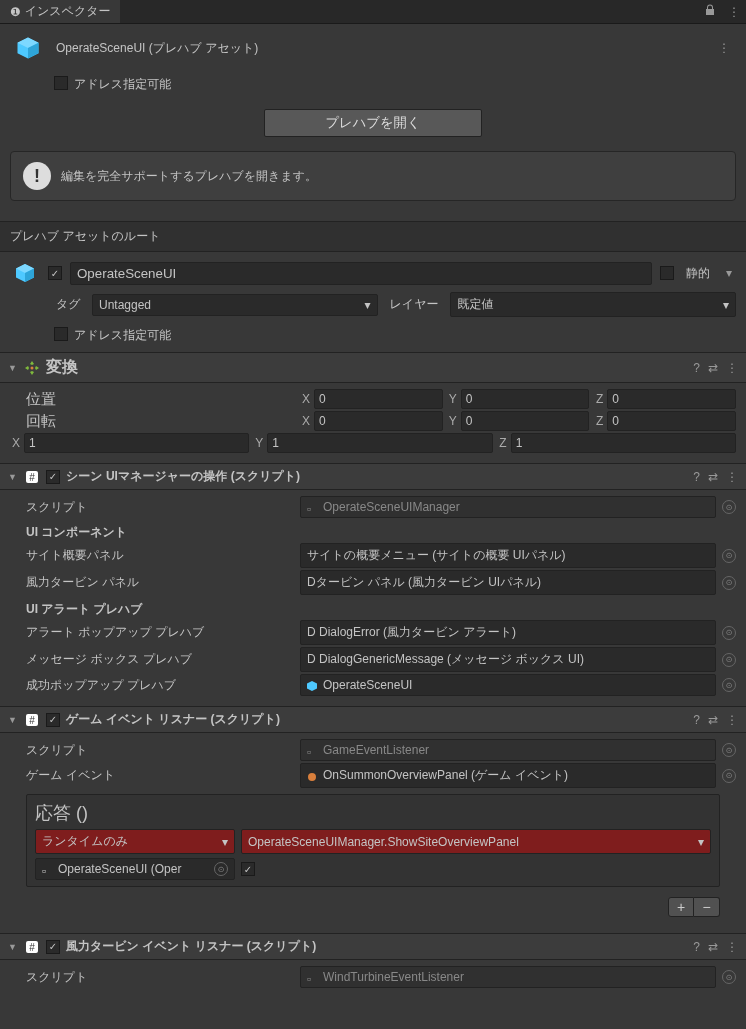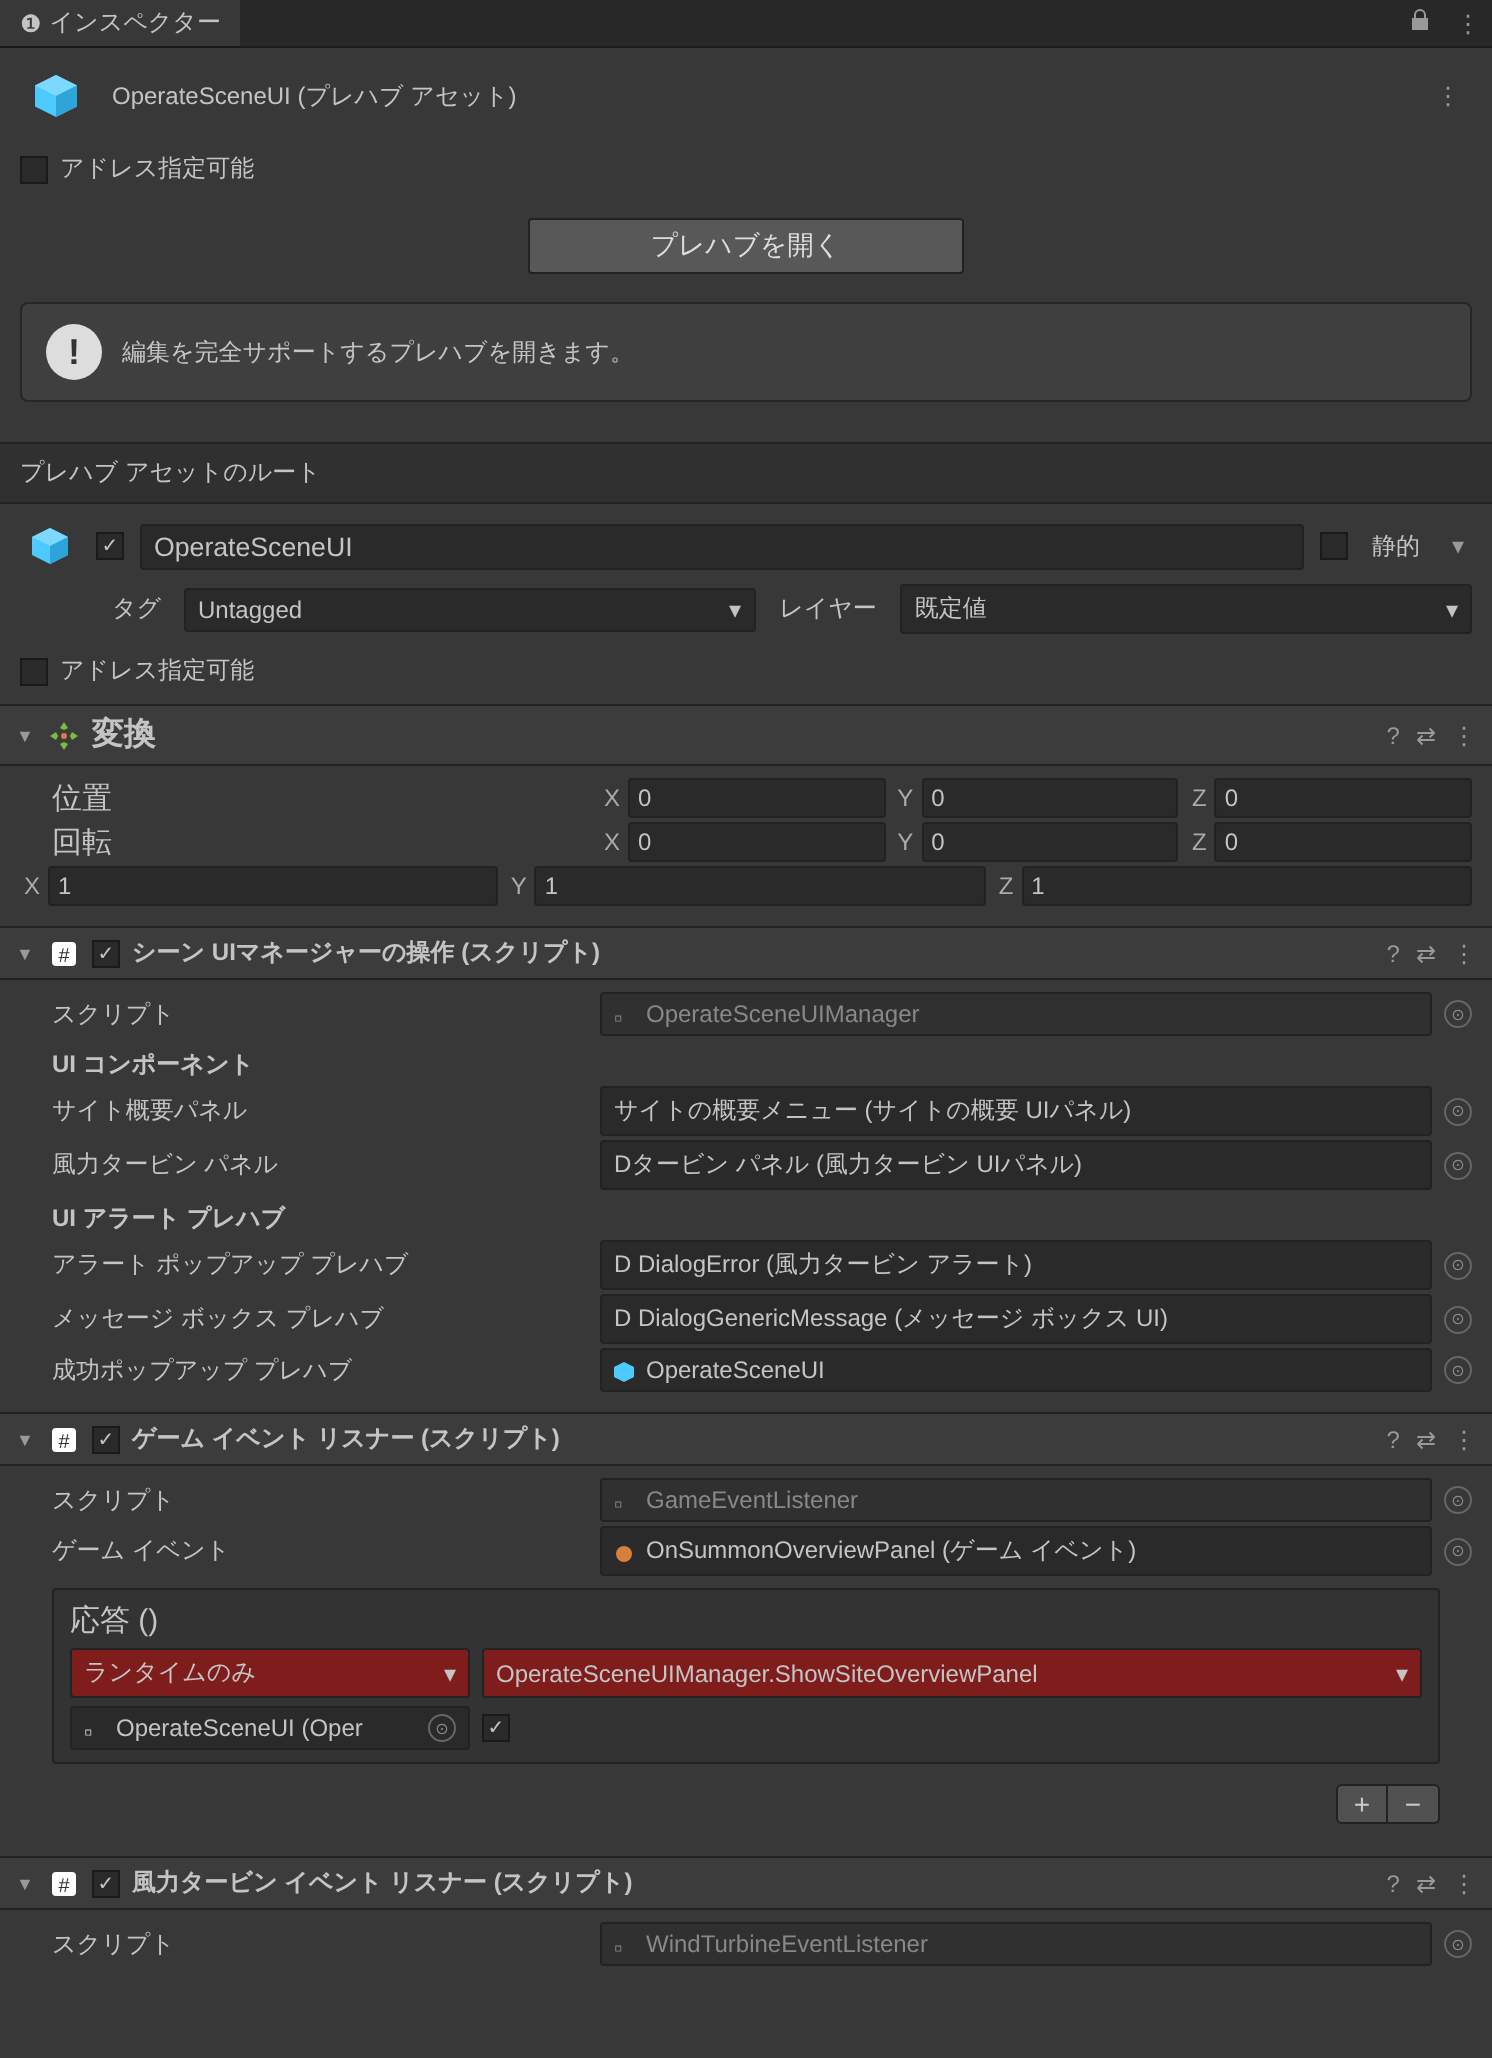--- a/index.html
+++ b/index.html
@@ -6,21 +6,21 @@
 body { background: #383838; color: #c4c4c4; font-size: 12px; width: 746px; }
 .tab-bar { display: flex; align-items: center; background: #282828; border-bottom: 1px solid #1a1a1a; }
 .tab { padding: 3px 10px; background: #383838; display: flex; align-items: center; gap: 4px; }
 .tab-spacer { flex: 1; }
 .lock-icon, .menu-icon { padding: 3px 6px; color: #999; cursor: pointer; }
 .header { display: flex; align-items: center; padding: 6px 10px; gap: 10px; }
 .cube-icon { width: 36px; height: 36px; display: flex; align-items: center; justify-content: center; }
 .cube-icon svg { width: 28px; height: 28px; }
 .asset-name { color: #c4c4c4; }
 .dots-menu { margin-left: auto; color: #999; padding: 0 6px; cursor: pointer; }
-.addr-row { display: flex; align-items: center; padding: 4px 10px 8px 10px; gap: 6px; }
+.addr-row { display: flex; padding: 4px 10px 8px 10px; gap: 6px; margin-left: 44px; }
 .chk { width: 14px; height: 14px; background: #2a2a2a; border: 1px solid #1a1a1a; display: inline-flex; align-items: center; justify-content: center; font-size: 10px; color: #c4c4c4; }
 .open-btn-row { padding: 8px 10px; display: flex; justify-content: center; }
 .open-btn { background: #585858; border: 1px solid #222; color: #ddd; padding: 4px 60px; border-radius: 2px; }
 .info-box { margin: 6px 10px 10px 10px; background: #3f3f3f; border: 1px solid #262626; border-radius: 4px; display: flex; align-items: center; padding: 10px 12px; gap: 10px; }
 .info-icon { width: 28px; height: 28px; border-radius: 50%; background: #ddd; color: #333; display: flex; align-items: center; justify-content: center; font-weight: bold; font-size: 18px; }
 .root-label { background: #303030; padding: 6px 10px; border-top: 1px solid #222; border-bottom: 1px solid #222; margin-top: 20px; }
 .go-header { display: flex; align-items: center; padding: 6px 10px 2px 10px; gap: 8px; }
 .cube-small { width: 30px; height: 30px; display: flex; align-items: center; justify-content: center; }
 .cube-small svg { width: 24px; height: 24px; }
 .name-field { flex: 1; background: #2a2a2a; border: 1px solid #222; color: #c4c4c4; padding: 3px 6px; border-radius: 2px; }
@@ -44,21 +44,21 @@
 .xyz-fields .f { display: flex; align-items: center; flex: 1; }
 .xyz-fields .f .ax { width: 14px; text-align: right; padding-right: 4px; color: #aaa; }
 .xyz-fields .f input { flex: 1; background: #2a2a2a; border: 1px solid #222; color: #c4c4c4; padding: 2px 4px; border-radius: 2px; width: 100%; font-size: 12px; }
 .prop-row { display: flex; align-items: center; margin: 2px 0; }
 .prop-label { width: 290px; padding-left: 16px; }
 .obj-field { flex: 1; background: #2a2a2a; border: 1px solid #222; padding: 3px 6px; border-radius: 2px; display: flex; align-items: center; gap: 6px; }
 .obj-field.disabled { background: #303030; color: #888; }
 .obj-circle { margin-left: 6px; width: 14px; height: 14px; border: 1px solid #666; border-radius: 50%; display: inline-flex; align-items: center; justify-content: center; font-size: 8px; color: #888; }
 .section-h { font-weight: 600; margin: 6px 0 2px 16px; }
 .event-box { margin: 6px 16px; border: 1px solid #222; background: #333; border-radius: 2px; padding: 6px 8px; }
-.event-title { font-size: 15px; margin-bottom: 4px; }
+.event-title { font-size: 18px; margin-bottom: 4px; }
 .event-row { display: flex; gap: 6px; margin-bottom: 4px; }
 .event-dd { background: #7f1d1d; border: 1px solid #222; padding: 3px 6px; border-radius: 2px; display: flex; align-items: center; justify-content: space-between; }
 .event-dd.left { width: 200px; }
 .event-dd.right { flex: 1; }
 .event-obj { display: flex; align-items: center; gap: 6px; }
 .event-obj .obj-field { width: 200px; flex: none; }
 .pm-row { display: flex; justify-content: flex-end; padding: 4px 16px 8px 16px; gap: 0; }
 .pm-btn { width: 26px; height: 20px; background: #515151; border: 1px solid #222; display: flex; align-items: center; justify-content: center; font-size: 14px; color: #ccc; }
 .pm-btn:first-child { border-radius: 3px 0 0 3px; }
 .pm-btn:last-child { border-radius: 0 3px 3px 0; border-left: none; }

